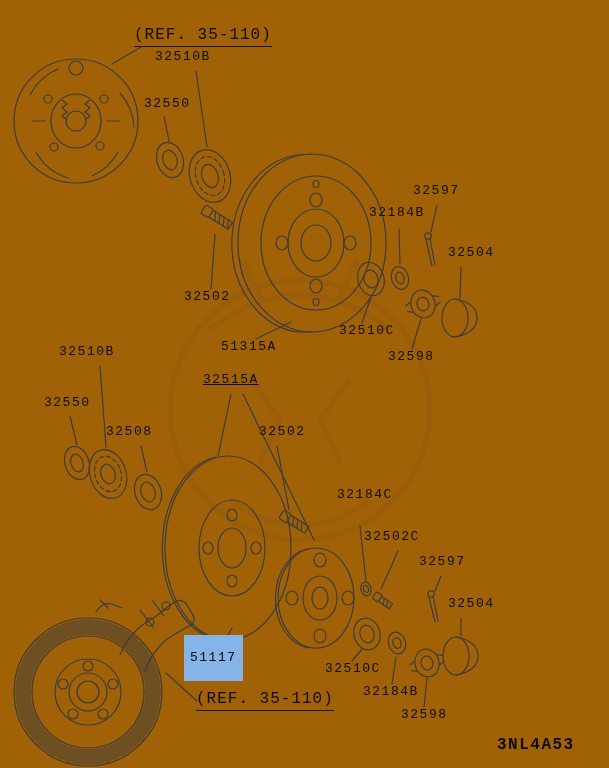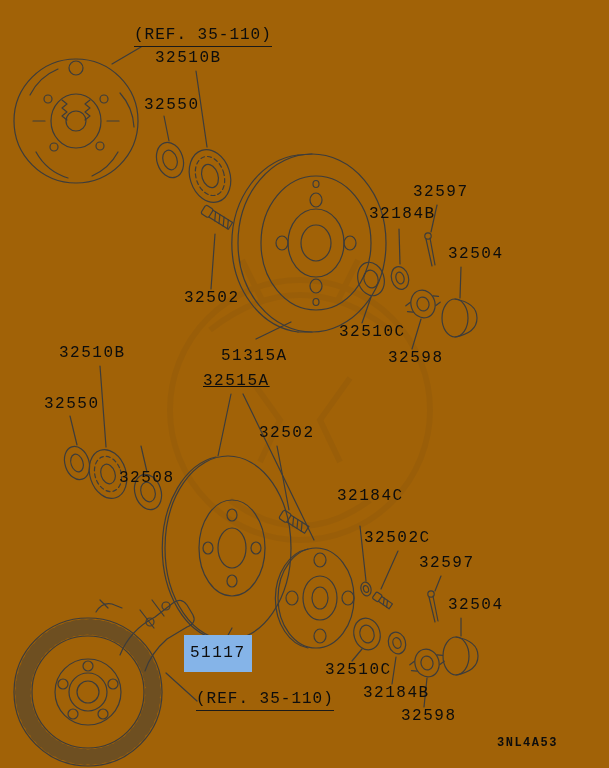--- a/index.html
+++ b/index.html
@@ -4,33 +4,33 @@
 <style>
   * { margin:0; padding:0; box-sizing:border-box; }
   html,body { background:#ffffff; }
   .stage {
     position:relative; width:609px; height:768px;
     background:#a16207; overflow:hidden;
     font-family:"Liberation Mono","DejaVu Sans Mono",monospace;
   }
   .art { position:absolute; left:0; top:0; }
   .lbl {
-    position:absolute; font-size:16px; letter-spacing:1.5px; line-height:1.05;
+    position:absolute; font-size:13px; letter-spacing:1.5px; line-height:1.05;
     color:#0d0d0d; white-space:nowrap;
   }
   .ref {
     position:absolute; font-size:16px; letter-spacing:1px; line-height:1.05;
     color:#0d0d0d; white-space:nowrap;
     border-bottom:1.5px solid #1a1a1a; padding-bottom:2px;
   }
   .code {
-    position:absolute; font-size:12px; font-weight:bold; letter-spacing:1.5px;
+    position:absolute; font-size:16px; font-weight:bold; letter-spacing:1.5px;
     color:#0d0d0d; white-space:nowrap;
   }
-  .hl { padding:10px 6px; }
+  .hl { padding:16px 6px; }
 </style>
 </head>
 <body>
 
 <div class="stage">
 
   <svg class="art" width="609" height="768" viewBox="0 0 609 768">
 
     <g opacity="0.05" stroke="#222" fill="none" stroke-width="6">
       <circle cx="300" cy="410" r="130"></circle>
@@ -232,30 +232,30 @@
         <circle cx="166" cy="606" r="4"></circle>
         <path d="M96,612 q6,-10 16,-8 l10,4 M100,600 l8,8"></path>
       </g>
     </g>
   </svg>
 
   <div class="ref" style="left:134px; top:27px;">(REF. 35-110)</div>
   <div class="lbl" style="left:155px; top:50px;">32510B</div>
   <div class="lbl" style="left:144px; top:97px;">32550</div>
   <div class="lbl" style="left:184px; top:290px;">32502</div>
-  <div class="lbl" style="left:221px; top:340px;margin-top:8px;">51315A</div>
+  <div class="lbl" style="left:221px; top:340px;">51315A</div>
   <div class="lbl" style="left:339px; top:324px;">32510C</div>
   <div class="lbl" style="left:388px; top:350px;">32598</div>
   <div class="lbl" style="left:369px; top:206px;">32184B</div>
   <div class="lbl" style="left:413px; top:184px;">32597</div>
   <div class="lbl" style="left:448px; top:246px;">32504</div>
 
   <div class="lbl" style="left:59px;  top:345px;">32510B</div>
   <div class="lbl" style="left:44px;  top:396px;">32550</div>
-  <div class="lbl" style="left:119px; top:425px;margin-top:45px;">32508</div>
+  <div class="lbl" style="left:106px; top:425px;">32508</div>
   <div class="lbl" style="left:203px; top:373px;text-decoration:underline;">32515A</div>
   <div class="lbl" style="left:259px; top:425px;">32502</div>
   <div class="lbl" style="left:337px; top:488px;">32184C</div>
   <div class="lbl" style="left:364px; top:530px;">32502C</div>
   <div class="lbl" style="left:419px; top:555px;">32597</div>
   <div class="lbl" style="left:448px; top:597px;">32504</div>
   <div class="lbl hl" style="left: 184px; top: 635px; background-color: rgb(133, 180, 232);">51117</div>
   <div class="lbl" style="left:325px; top:662px;">32510C</div>
   <div class="lbl" style="left:363px; top:685px;">32184B</div>
   <div class="lbl" style="left:401px; top:708px;">32598</div>

